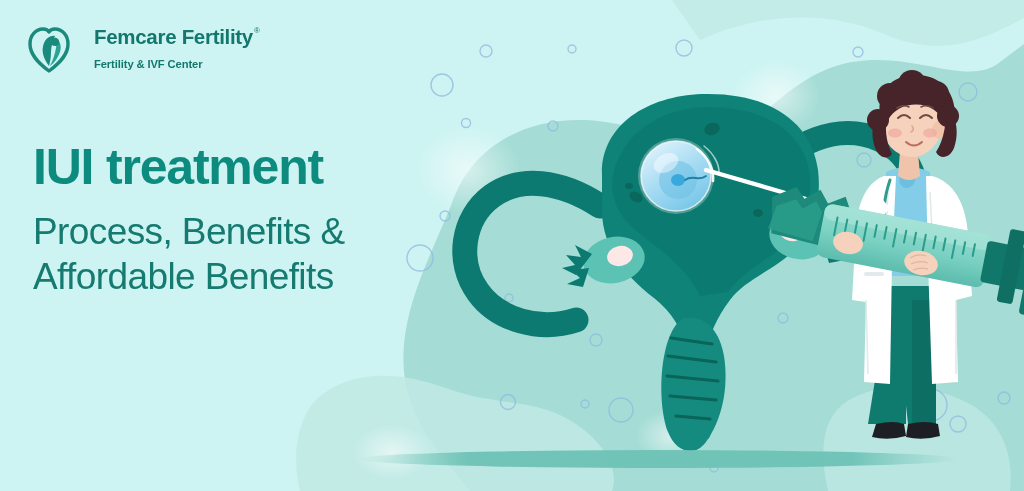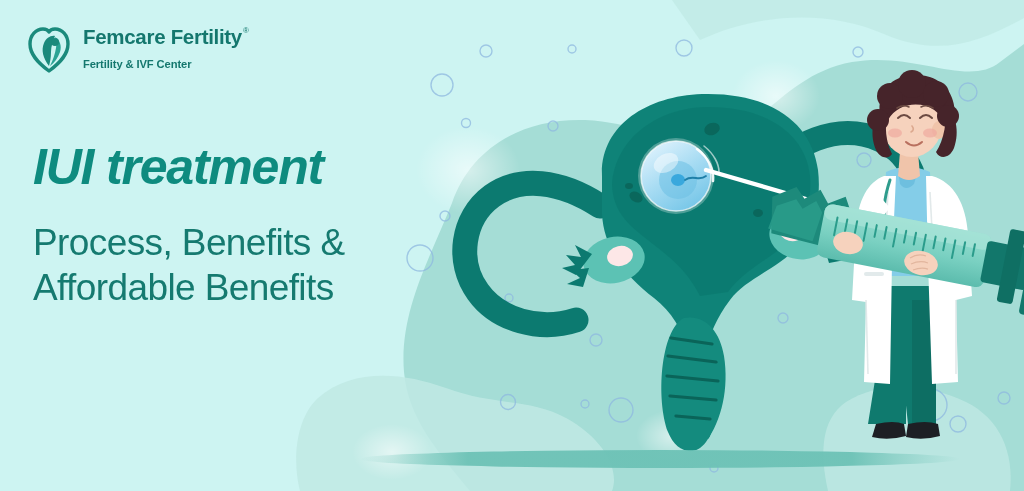--- a/index.html
+++ b/index.html
@@ -14,44 +14,44 @@
     width:1024px; height:491px;
     background:#cdf4f2;
     overflow:hidden;
   }
   .layer{ position:absolute; top:0; left:0; width:1024px; height:491px; }
   .layer svg{ display:block; width:1024px; height:491px; }
 
   
   #logo{
     position:absolute; left:27px; top:24px;
-    display:flex; align-items:center; gap:12px;
+    display:flex; align-items:center; gap:23px;
     z-index:40;
   }
   #logo-mark{ width:44px; height:50px; flex:0 0 auto; }
   #logo-mark svg{ display:block; width:44px; height:50px; }
   #logo-text{ display:flex; flex-direction:column; justify-content:center; }
   #logo-name-row{ display:flex; align-items:flex-start; }
   #logo-name{
     font-size:20.5px; font-weight:bold; color:#14776e;
     letter-spacing:-0.3px; line-height:1.08; white-space:nowrap;
   }
   #logo-reg{ font-size:8px; color:#14776e; line-height:1; margin-top:1px; margin-left:1px; }
   #logo-tagline{
     font-size:11.2px; font-weight:bold; color:#14776e;
     letter-spacing:-0.1px; line-height:1.2; margin-top:10px; white-space:nowrap;
   }
 
   
   #copy{ position:absolute; left:33px; top:139px; z-index:40; }
   .head-line{
     font-size:50px; font-weight:bold; color:#0e8b7f;
-    line-height:1.14; letter-spacing:-1.2px; white-space:nowrap;font-style:italic;
-  }
-  #subhead{ margin-top:24px; }
+    line-height:1.14; letter-spacing:-1.2px; white-space:nowrap;
+  }
+  #subhead{ margin-top:13px; }
   .sub-line{
     font-size:37px; font-weight:normal; color:#157a70;
     line-height:1.22; letter-spacing:-0.6px; white-space:nowrap;
   }
 </style>
 </head>
 <body>
 
 <div id="banner">
 

